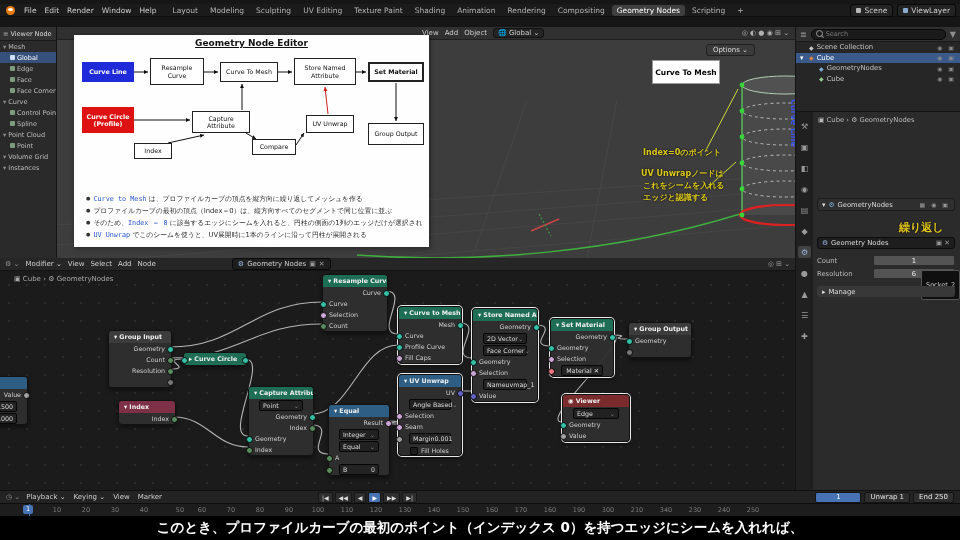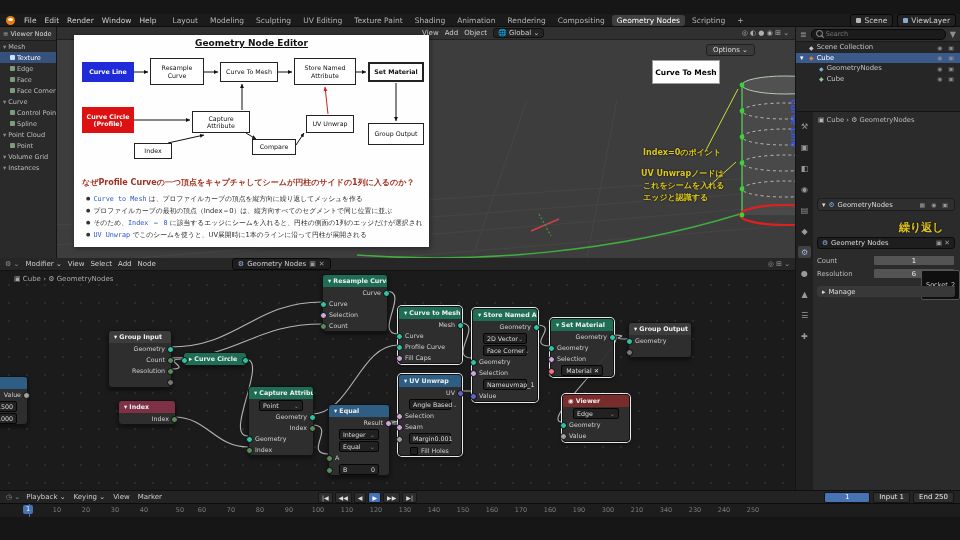--- a/index.html
+++ b/index.html
@@ -5,21 +5,21 @@
   html,body{margin:0;padding:0;background:#000;}
   #app{position:relative;width:960px;height:540px;overflow:hidden;background:#161616;
        font-family:"DejaVu Sans","Liberation Sans",sans-serif;font-size:8px;color:#c8c8c8;
        -webkit-font-smoothing:antialiased;}
   .abs{position:absolute;}
   
   #titlebar{left:0;top:0;width:960px;height:14px;background:#fff;color:#111;
             display:flex;align-items:center;justify-content:flex-end;padding-right:22px;box-sizing:border-box;
             font-size:11px;font-weight:600;}
   
-  #menubar{left:0;top:14px;width:960px;height:13px;background:#1b1b1b;display:flex;align-items:center;
+  #menubar{left:0;top:4px;width:960px;height:13px;background:#1b1b1b;display:flex;align-items:center;
            border-bottom:1px solid #0e0e0e;box-sizing:border-box;font-size:7.5px;color:#cfcfcf;}
   .logo{width:9px;height:9px;border-radius:50%;background:#e87d0d;margin:0 5px 0 6px;position:relative;}
   .logo:after{content:"";position:absolute;left:2px;top:2px;width:5px;height:3px;border-radius:50%;background:#fff;}
   .mitem{padding:0 4px;cursor:default;}
   .wtab{padding:1px 5px;margin:0 1px;border-radius:3px;color:#b5b5b5;white-space:nowrap;}
   .wtab.active{background:#3f3f3f;color:#fff;}
   .scpill{display:flex;align-items:center;gap:3px;background:#232323;border:1px solid #070707;border-radius:3px;
           padding:1px 5px;margin-right:4px;white-space:nowrap;}
   
   #spreadsheet{left:0;top:27px;width:57px;height:231px;background:#2a2a2a;border-right:1px solid #141414;box-sizing:border-box;overflow:hidden;}
@@ -166,21 +166,21 @@
       <span style="color:#8f8f8f;margin-right:2px;">≣</span>
         <span>Viewer Node</span>
     </div>
     <div id="ss-list">
         <div class="ssrow">
           <span style="color: rgb(141, 141, 141);">▾</span>
           <span>Mesh</span>
         </div>
         <div class="ssrow item selected">
           <span class="sw" style="background: rgb(207, 224, 255);"></span>
-          <span>Texture</span>
+          <span>Global</span>
         </div>
         <div class="ssrow item">
           <span class="sw" style="background: rgb(125, 156, 125);"></span>
           <span>Edge</span>
         </div>
         <div class="ssrow item">
           <span class="sw" style="background: rgb(125, 156, 125);"></span>
           <span>Face</span>
         </div>
         <div class="ssrow item">
@@ -310,21 +310,20 @@
           <div class="ovbox plain" style="left: 146px; top: 27px; width: 58px; height: 20px;">Curve To Mesh</div>
           <div class="ovbox plain" style="left: 220px; top: 23px; width: 62px; height: 27px;">Store Named Attribute</div>
           <div class="ovbox bold" style="left: 294px; top: 27px; width: 56px; height: 20px;">Set Material</div>
           <div class="ovbox red" style="left: 8px; top: 72px; width: 52px; height: 26px;">Curve Circle (Profile)</div>
           <div class="ovbox plain" style="left: 118px; top: 76px; width: 58px; height: 22px;">Capture Attribute</div>
           <div class="ovbox plain" style="left: 232px; top: 80px; width: 48px; height: 18px;">UV Unwrap</div>
           <div class="ovbox plain" style="left: 294px; top: 88px; width: 56px; height: 22px;">Group Output</div>
           <div class="ovbox plain" style="left: 60px; top: 108px; width: 38px; height: 16px;">Index</div>
           <div class="ovbox plain" style="left: 178px; top: 104px; width: 44px; height: 16px;">Compare</div>
         </div>
-      <div id="ov-question">なぜProfile Curveの一つ頂点をキャプチャしてシームが円柱のサイドの1列に入るのか？</div>
       <div id="ov-bullets">
           <div class="bullet"><span class="dot">●</span><span class="kw">Curve to Mesh</span><span> は、プロファイルカーブの頂点を縦方向に繰り返してメッシュを作る</span></div>
           <div class="bullet"><span class="dot">●</span><span>プロファイルカーブの最初の頂点（Index＝0）は、縦方向すべてのセグメントで同じ位置に並ぶ</span></div>
           <div class="bullet"><span class="dot">●</span><span>そのため、</span><span class="kw">Index ＝ 0</span><span> に該当するエッジにシームを入れると、円柱の側面の1列のエッジだけが選択される</span></div>
           <div class="bullet"><span class="dot">●</span><span class="kw">UV Unwrap</span><span> でこのシームを使うと、UV展開時に1本のラインに沿って円柱が展開される</span></div>
         </div>
     </div>
   </div>
 
   <div id="outliner" class="abs">
@@ -622,21 +621,21 @@
     <span id="transport">
         <span class="tbtn">|◀</span>
         <span class="tbtn">◀◀</span>
         <span class="tbtn">◀</span>
         <span class="tbtn play">▶</span>
         <span class="tbtn">▶▶</span>
         <span class="tbtn">▶|</span>
       </span>
     <span id="frame-fields">
       <span class="ffield cur">1</span>
-      <span class="ffield"><span>Input</span>&nbsp;<span>1</span></span>
+      <span class="ffield"><span>Unwrap</span>&nbsp;<span>1</span></span>
       <span class="ffield"><span>End</span>&nbsp;<span>250</span></span>
     </span>
   </div>
 
   <div id="ruler" class="abs">
     <div id="playhead"></div>
     <div id="playhead-pill">1</div>
     <div id="ruler-ticks">
         <span class="tick" style="left: 57px;">10</span>
         <span class="tick" style="left: 86px;">20</span>
@@ -659,14 +658,17 @@
         <span class="tick" style="left: 579px;">190</span>
         <span class="tick" style="left: 608px;">300</span>
         <span class="tick" style="left: 637px;">210</span>
         <span class="tick" style="left: 666px;">340</span>
         <span class="tick" style="left: 695px;">230</span>
         <span class="tick" style="left: 724px;">240</span>
         <span class="tick" style="left: 753px;">250</span>
       </div>
   </div>
 
+  <div id="subtitlebar" class="abs">
+    <span id="subtitle-text">このとき、プロファイルカーブの最初のポイント（インデックス 0）を持つエッジにシームを入れれば、</span>
+  </div>
 
 </div>
 
 </body></html>

